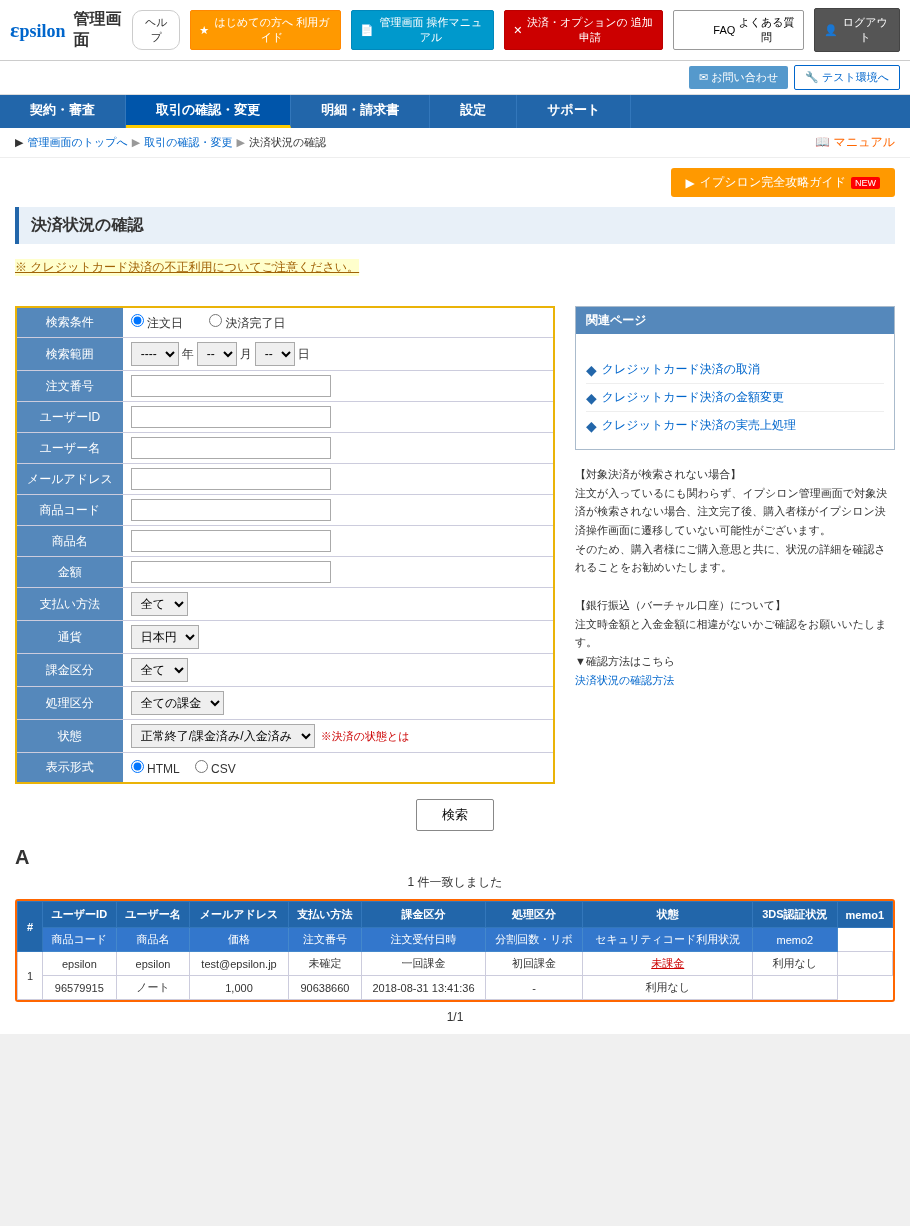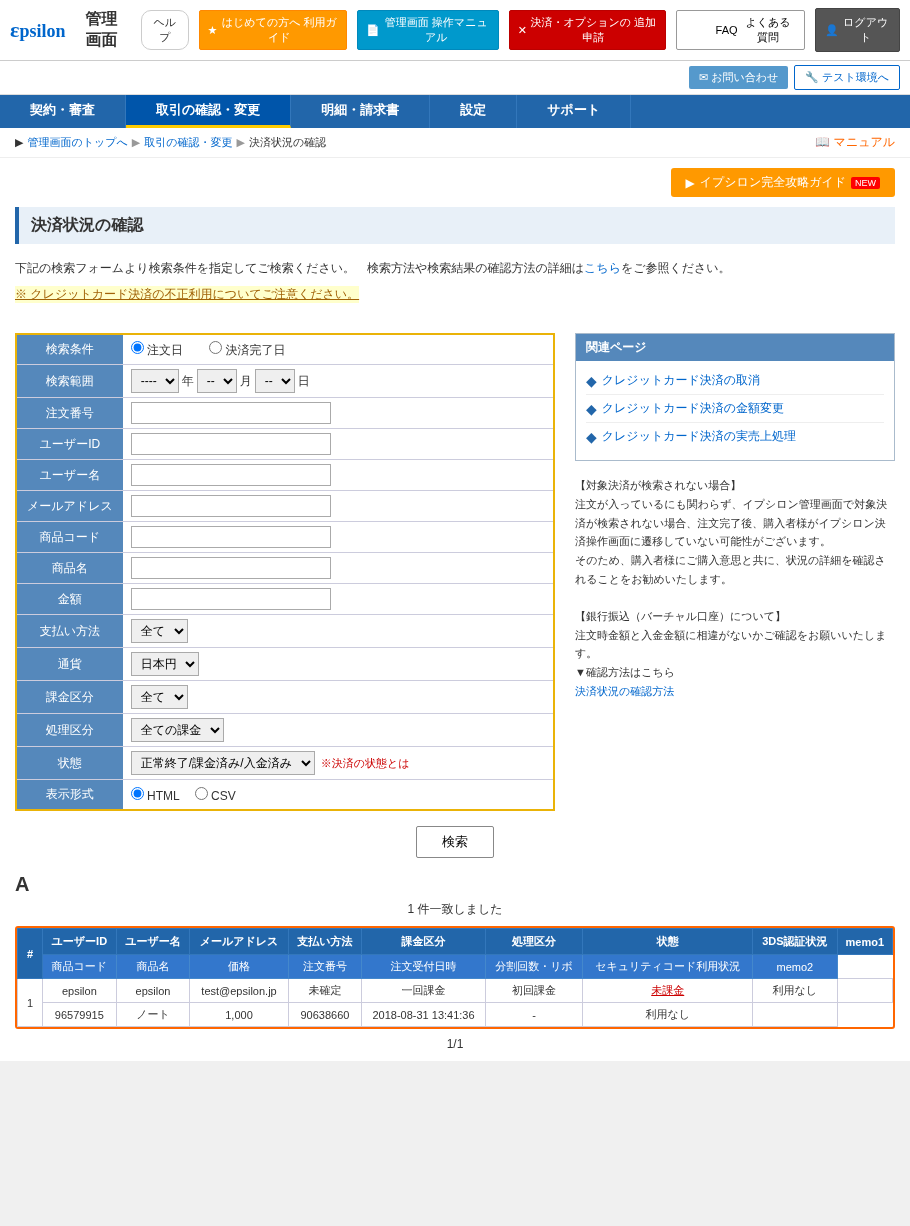--- a/index.html
+++ b/index.html
@@ -1,20 +1,20 @@
 <!DOCTYPE html>
 <html><head>
   <meta charset="utf-8">
   <style>
     * { box-sizing: border-box; margin: 0; padding: 0; }
     body { font-family: 'Meiryo', 'MS Gothic', sans-serif; font-size: 12px; background: #f0f0f0; color: #333; }
     
     
     .header { background: #fff; border-bottom: 1px solid #ccc; display: flex; align-items: center; padding: 8px 10px; gap: 10px; }
-    .logo { display: flex; align-items: center; gap: 20px; }
+    .logo { display: flex; align-items: center; gap: 8px; }
     .logo-text { font-size: 22px; font-weight: bold; color: #0066cc; font-family: serif; }
     .logo-subtitle { font-size: 16px; color: #333; font-weight: bold; }
     .header-btn { background: #fff; border: 1px solid #ccc; padding: 4px 8px; font-size: 11px; cursor: pointer; border-radius: 2px; display: flex; align-items: center; gap: 3px; }
     .header-btn.help { color: #333; border-radius: 10px; }
     .header-btn.guide { background: #ff9900; color: #fff; border-color: #ff8800; }
     .header-btn.manual { background: #0099cc; color: #fff; border-color: #0088bb; }
     .header-btn.add { background: #cc0000; color: #fff; border-color: #bb0000; }
     .header-btn.faq { background: #fff; border-color: #999; padding-left: 39px; }
     .header-btn.logout { background: #555; color: #fff; border-color: #444; padding: 6px 10px; }
 
@@ -60,21 +60,21 @@
     .search-form tr { border-bottom: 1px solid #ccd; }
     .search-form th { background: #5588bb; color: #fff; padding: 6px 10px; text-align: center; font-size: 12px; width: 90px; font-weight: normal; white-space: nowrap; }
     .search-form td { padding: 4px 8px; background: #fff; }
     .search-form input[type=text] { width: 200px; border: 1px solid #aaa; padding: 3px 5px; font-size: 12px; }
     .search-form select { border: 1px solid #aaa; padding: 3px 5px; font-size: 12px; }
     .radio-group { display: flex; align-items: flex-end; gap: 26px; }
     .date-row { display: flex; align-items: center; gap: 3px; font-size: 12px; }
 
     
     .related-pages { border: 1px solid #aabbcc; padding: 10px; }
-    .related-title { background: #5588bb; color: #fff; padding: 5px 10px; font-size: 12px; font-weight: bold; margin: -10px -10px 6px -10px; }
+    .related-title { background: #5588bb; color: #fff; padding: 5px 10px; font-size: 12px; font-weight: bold; margin: -10px -10px 22px -10px; }
     .related-link { display: flex; align-items: center; gap: 5px; padding: 5px 0; border-bottom: 1px solid #eee; cursor: pointer; }
     .related-link:last-child { border-bottom: none; }
     .related-link-arrow { color: #2266aa; font-size: 14px; }
     .related-link a { color: #0066cc; text-decoration: none; font-size: 12px; }
     .info-box { font-size: 11px; line-height: 1.7; color: #333; margin-top: 15px; }
     .info-box a { color: #0066cc; }
 
     
     .search-btn-row { display: flex; justify-content: center; margin: 15px 0; }
     .search-btn { background: #fff; border: 1px solid #888; padding: 6px 25px; font-size: 13px; cursor: pointer; border-radius: 2px; }
@@ -170,23 +170,20 @@
     <div class="guide-banner">
       <div class="guide-banner-btn">
         <span>▶</span>
         <span>イプシロン完全攻略ガイド</span>
         <span class="new-badge">NEW</span>
       </div>
     </div>
 
     <div class="section-title">決済状況の確認</div>
 
-    <p class="description">
-      <span>下記の検索フォームより検索条件を指定してご検索ください。　検索方法や検索結果の確認方法の詳細は</span><a>こちら</a><span>をご参照ください。</span>
-    </p>
     <p>
       <a class="warning-link">※ クレジットカード決済の不正利用についてご注意ください。</a>
     </p>
 
     <div class="form-section">
 
       <div class="form-left search-form">
         <table>
           <tbody>
               <tr>

